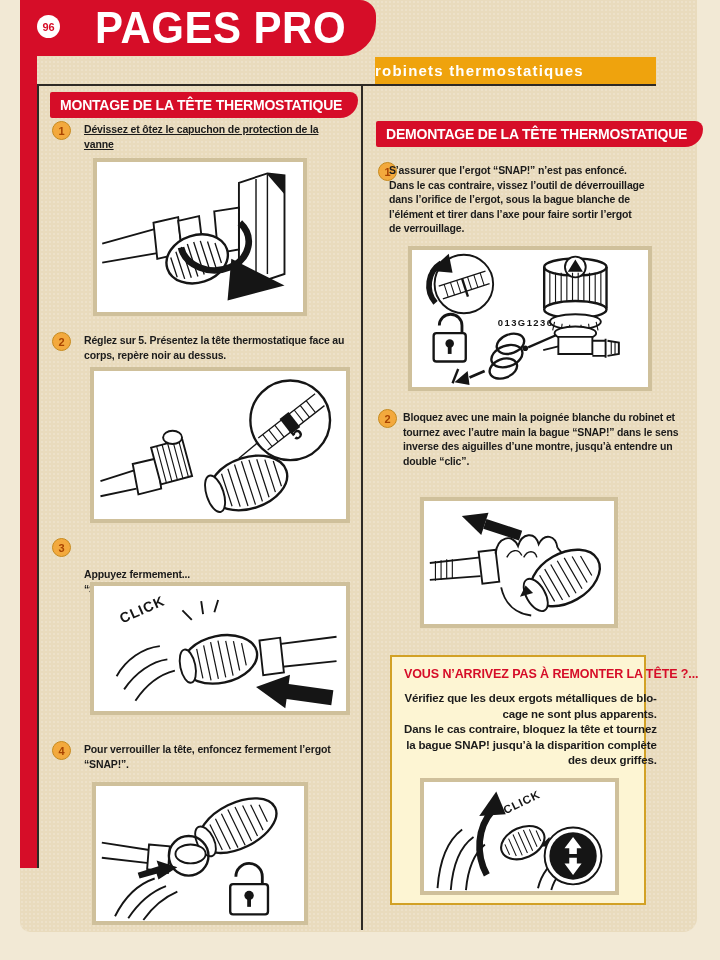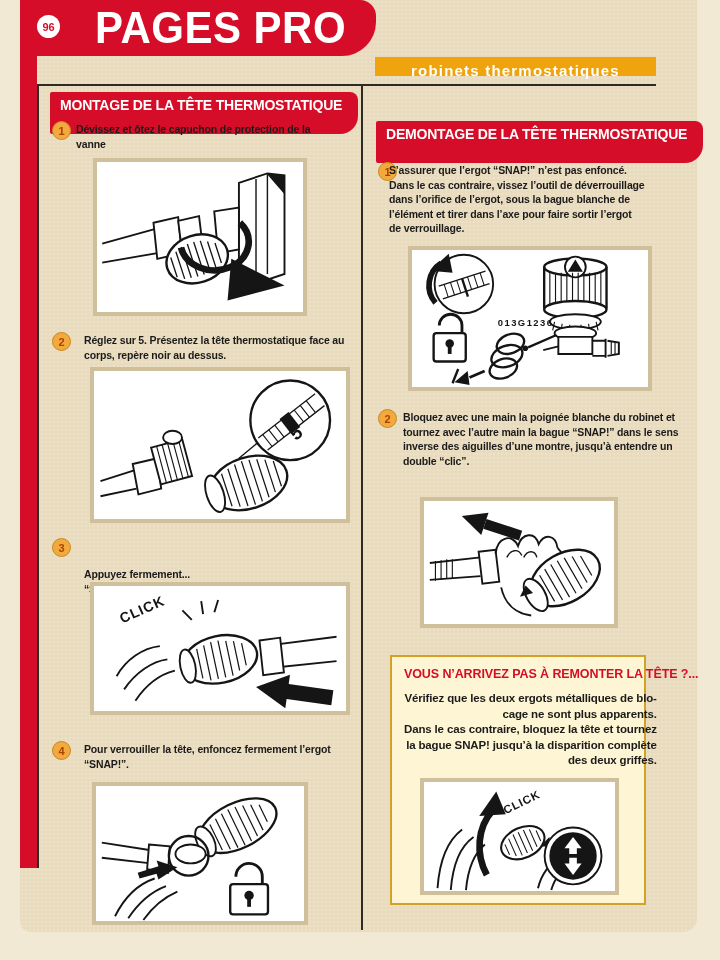--- a/index.html
+++ b/index.html
@@ -25,30 +25,30 @@
     left:37px;top:15px;width:23px;height:23px;border-radius:50%;
     background:#fff;color:#d60d28;font-weight:bold;font-size:11px;
     display:flex;align-items:center;justify-content:center;
   }
   .page-title{
     left:95px;top:0;width:270px;height:56px;line-height:54px;
     color:#fff;font-weight:bold;font-size:42px;letter-spacing:0.5px;
     transform:scaleY(1.04);transform-origin:top left;white-space:nowrap;
   }
   .orange-banner{
-    left:375px;top:57px;width:281px;height:19px;background:#efa30d;
+    left:375px;top:57px;width:281px;height:27px;background:#efa30d;
     color:#fff;font-weight:bold;font-size:15px;letter-spacing:1.2px;
-    text-align:center;line-height:27px;white-space:nowrap;
+    line-height:27px;white-space:nowrap;
   }
   .rule-top{left:38px;top:84px;width:618px;height:2px;background:#2e2a25;}
   .frame-left{left:37px;top:84px;width:2px;height:784px;background:#2e2a25;}
   .divider-v{left:361px;top:84px;width:2px;height:846px;background:#2e2a25;}
   .sec-header{
     background:#d60d28;color:#fff;font-weight:bold;font-size:14px;
-    line-height:26px;height:26px;padding:0 16px 16px 10px;
+    line-height:26px;height:26px;padding:0 16px 0 10px;
     border-radius:2px 8px 18px 2px;white-space:nowrap;letter-spacing:-0.2px;
   }
   .step-num{
     width:19px;height:19px;border-radius:50%;
     background:#f3a93d;border:1px solid #c78a1d;box-sizing:border-box;
     color:#a84300;font-weight:bold;font-size:11px;
     display:flex;align-items:center;justify-content:center;
   }
   .step-text{
     font-weight:bold;font-size:10.5px;letter-spacing:-0.15px;
@@ -82,21 +82,21 @@
 <div class="abs orange-banner">robinets thermostatiques</div>
 <div class="abs rule-top"></div>
 <div class="abs frame-left"></div>
 <div class="abs divider-v"></div>
 
 <div class="abs sec-header" style="left:50px;top:92px;">MONTAGE DE LA TÊTE THERMOSTATIQUE</div>
 
 <div class="abs step-num" style="left:52px;top:121px;">
   <span>1</span>
 </div>
-<div class="abs step-text" style="left:76px;top:122px;">Dévissez et ôtez le capuchon de protection de la
+<div class="abs step-text" style="left:84px;top:122px;text-decoration:underline;">Dévissez et ôtez le capuchon de protection de la
 vanne</div>
 <div class="abs img-box" style="left:93px;top:158px;width:214px;height:158px;">
   <svg class="art" viewBox="0 0 214 158">
     <g stroke="#151515" fill="none" stroke-width="2">
       <g>
         <path d="M148 22 L178 12 L196 14 L196 118 L166 128 L148 124 Z" fill="#fff"></path>
         <path d="M166 18 L166 126" stroke-width="1.5"></path>
         <path d="M178 13 L178 118" stroke-width="1.5"></path>
         <polygon points="177,12 196,14 196,34" fill="#151515" stroke="none"></polygon>
       </g>

